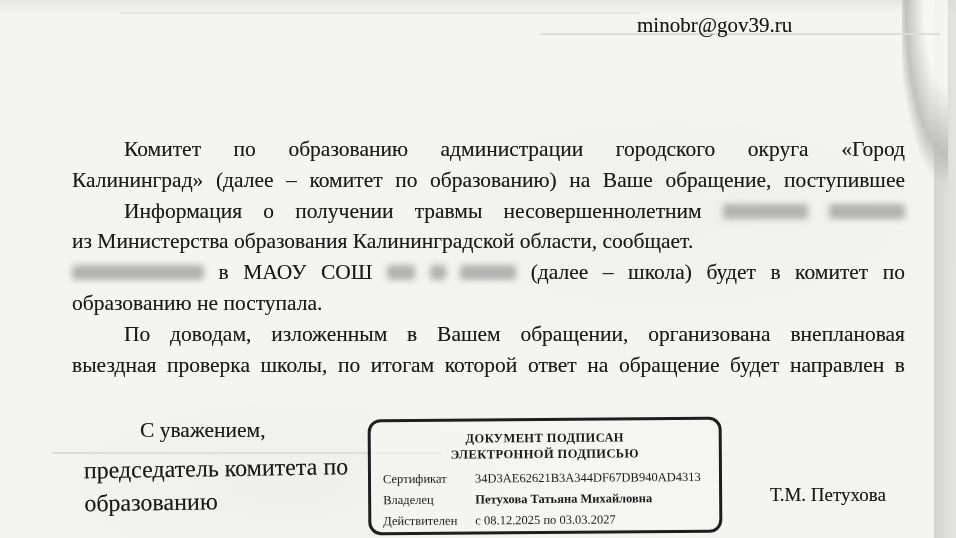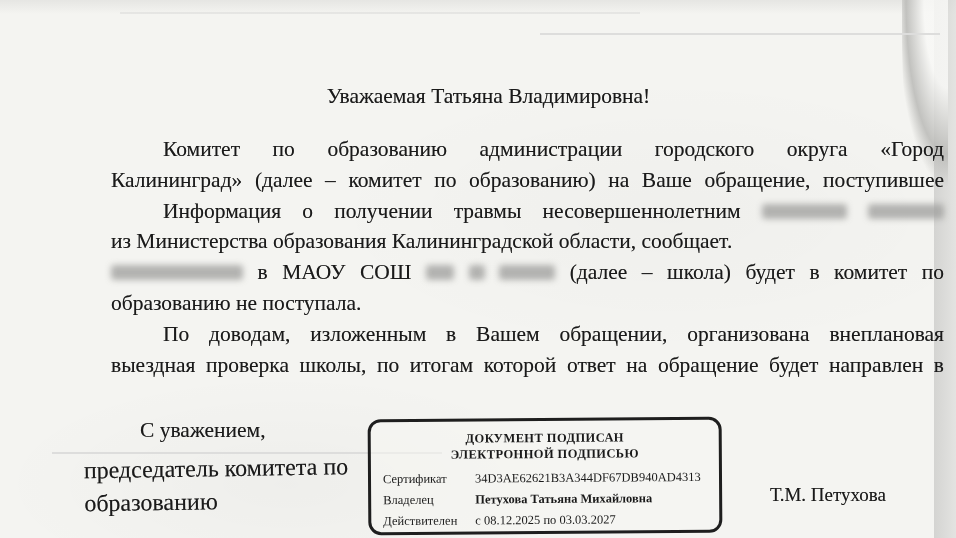--- a/index.html
+++ b/index.html
@@ -32,21 +32,21 @@
   .scratch{position:absolute;height:2px;background:#dddddc;filter:blur(0.6px);}
   .s1{top:33px;left:540px;width:400px;}
   .s2{top:12px;left:120px;width:520px;opacity:.6;}
   .s3{top:452px;left:52px;width:390px;}
 
   .txt{text-shadow:0 0 0.6px rgba(20,20,20,0.45);}
 
   .email-block{position:absolute;left:637px;top:12px;font-size:21px;line-height:26px;}
   .salutation{position:absolute;left:72px;top:84px;width:833px;text-align:center;font-size:21.5px;}
 
-  .body-text{position:absolute;left:72px;top:134px;width:833px;font-size:21.5px;margin-left:39px;}
+  .body-text{position:absolute;left:72px;top:134px;width:833px;font-size:21.5px;}
   .line{width:833px;line-height:30.8px;white-space:normal;}
   .j{text-align:justify;text-align-last:justify;}
   .ind{padding-left:52px;width:781px;}
 
   .redact{
     display:inline-block;height:15px;border-radius:3px;
     background:#a2a2a0;filter:blur(3px);opacity:.8;
     vertical-align:-1px;
   }
   .rw1{width:85px;} .rw2{width:76px;} .rw3{width:132px;}
@@ -80,23 +80,23 @@
 
 <div class="scan">
 
   <div class="edge-strip"></div>
   <div class="page-curl"></div>
   <div class="scratch s1"></div>
   <div class="scratch s2"></div>
   <div class="scratch s3"></div>
 
   <div class="email-block txt">
+    <div>minobr@gov39.ru</div>
   </div>
 
-  <div class="salutation txt">Уважаемая Татьяна Владимировна!</div>
 
   <div class="body-text txt">
 
     <div class="line j ind">Комитет по образованию администрации городского округа «Город</div>
     <div class="line j">Калининград» (далее – комитет по образованию) на Ваше обращение, поступившее</div>
     <div class="line j ind">
       <span>Информация о получении травмы несовершеннолетним</span>
       <span class="redact rw1"></span>
       <span class="redact rw2"></span>
     </div>

